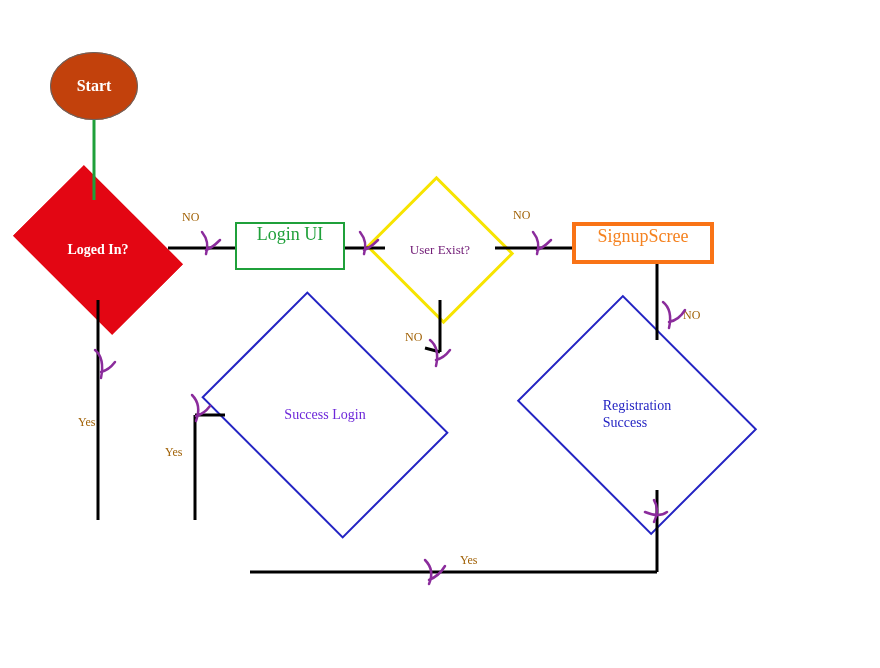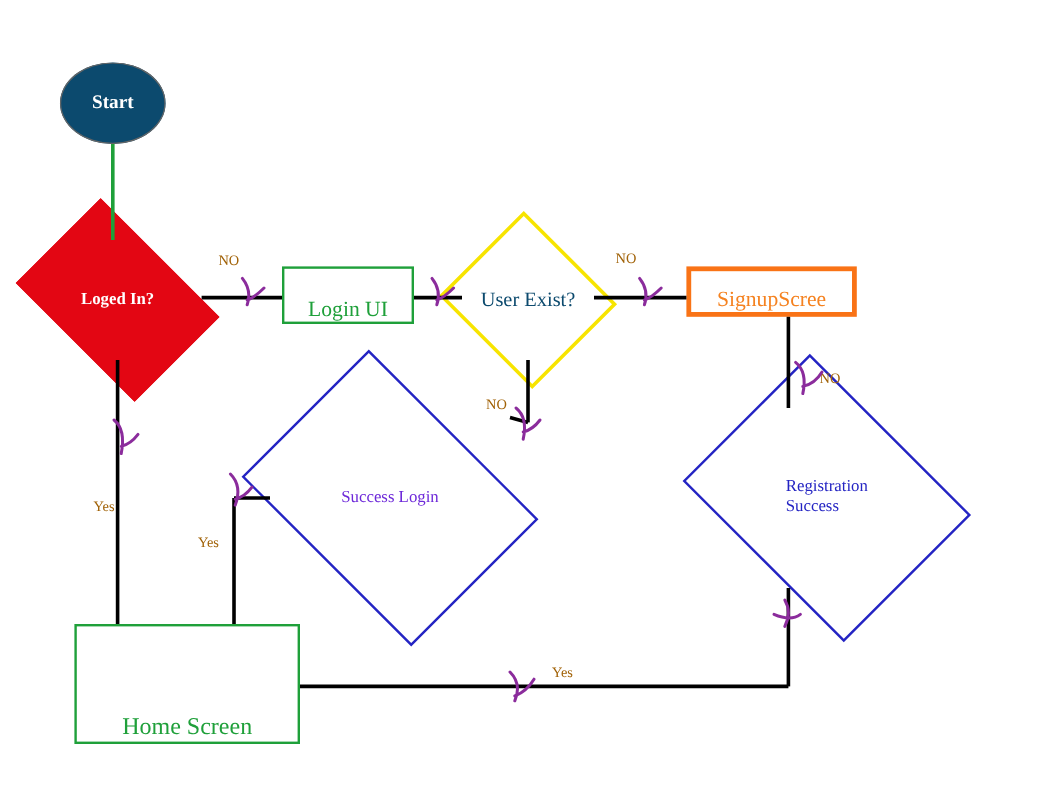--- a/index.html
+++ b/index.html
@@ -1,22 +1,22 @@
 <!DOCTYPE html>
 <html><head>
 <meta charset="utf-8">
 <style>
   html,body{margin:0;padding:0;width:880px;height:668px;font-family:Georgia,"Times New Roman",serif;background:#fff}
   .stage{position:relative;width:880px;height:668px}
   .title{position:absolute;color:#8b2c9c;font-size:20px}
-  .start-ellipse{position:absolute;border-radius:50%;background:#0c4a6e;color:#fff;display:flex;align-items:center;justify-content:center;font-weight:bold;font-size:16px;box-shadow:inset 0 0 0 1px #666}
+  .start-ellipse{position:absolute;border-radius:50%;background:#c2410c;color:#fff;display:flex;align-items:center;justify-content:center;font-weight:bold;font-size:16px;box-shadow:inset 0 0 0 1px #666}
   .diamond{position:absolute}
   .diamond .rot{position:absolute;inset:0;transform:rotate(45deg);transform-origin:center}
   .diamond .lbl{position:absolute;inset:0;display:flex;align-items:center;justify-content:center;text-align:left;font-size:14px;line-height:1.2;padding:10px;box-sizing:border-box}
-  .box{position:absolute;display:flex;align-items:flex-end;justify-content:center;font-size:18px;box-sizing:border-box}
+  .box{position:absolute;display:flex;align-items:flex-start;justify-content:center;font-size:18px;box-sizing:border-box}
   .edge-label{position:absolute;font-size:12px;color:#a16207}
   svg.overlay{position:absolute;inset:0;width:880px;height:668px;pointer-events:none}
 </style>
 </head>
 <body>
 
 <div class="stage">
 
 
   <div class="start-ellipse" style="left:50px;top:52px;width:88px;height:68px">
@@ -27,41 +27,38 @@
     <div class="rot" style="background:#e30613;border:2px solid #e30613"></div>
     <div class="lbl" style="color:#fff;font-weight:bold">Loged In?</div>
   </div>
 
   <div class="box" style="left:235px;top:222px;width:110px;height:48px;border:2px solid #1fa03a;color:#1fa03a">
     <span>Login UI</span>
   </div>
 
   <div class="diamond" style="left:385px;top:200px;width:110px;height:100px">
     <div class="rot" style="border:3px solid #f7e400;background:#fff"></div>
-    <div class="lbl" style="color:#0c4a6e;font-size:17px">User Exist?</div>
+    <div class="lbl" style="color:#701a75;font-size:13px">User Exist?</div>
   </div>
 
   <div class="box" style="left:572px;top:222px;width:142px;height:42px;border:4px solid #f97316;color:#f58220">
     <span>SignupScree</span>
   </div>
 
   <div class="diamond" style="left:225px;top:340px;width:200px;height:150px">
     <div class="rot" style="border:2px solid #2424c3;background:#fff"></div>
     <div class="lbl" style="color:#6d28d9;font-size:14px">Success Login</div>
   </div>
 
-  <div class="diamond" style="left:594px;top:340px;width:190px;height:150px">
+  <div class="diamond" style="left:542px;top:340px;width:190px;height:150px">
     <div class="rot" style="border:2px solid #2424c3;background:#fff"></div>
     <div class="lbl" style="color:#2424c3;font-size:14px;white-space:pre-line">Registration
 Success</div>
   </div>
 
-  <div class="box" style="left:62px;top:520px;width:188px;height:100px;border:2px solid #1fa03a;color:#1fa03a;font-size:20px">
-    <span>Home Screen</span>
-  </div>
 
   <div class="edge-label" style="left:182px;top:210px">NO</div>
   <div class="edge-label" style="left:78px;top:415px">Yes</div>
   <div class="edge-label" style="left:513px;top:208px">NO</div>
   <div class="edge-label" style="left:405px;top:330px">NO</div>
   <div class="edge-label" style="left:683px;top:308px">NO</div>
   <div class="edge-label" style="left:165px;top:445px">Yes</div>
   <div class="edge-label" style="left:460px;top:553px">Yes</div>
 
   <svg class="overlay">

